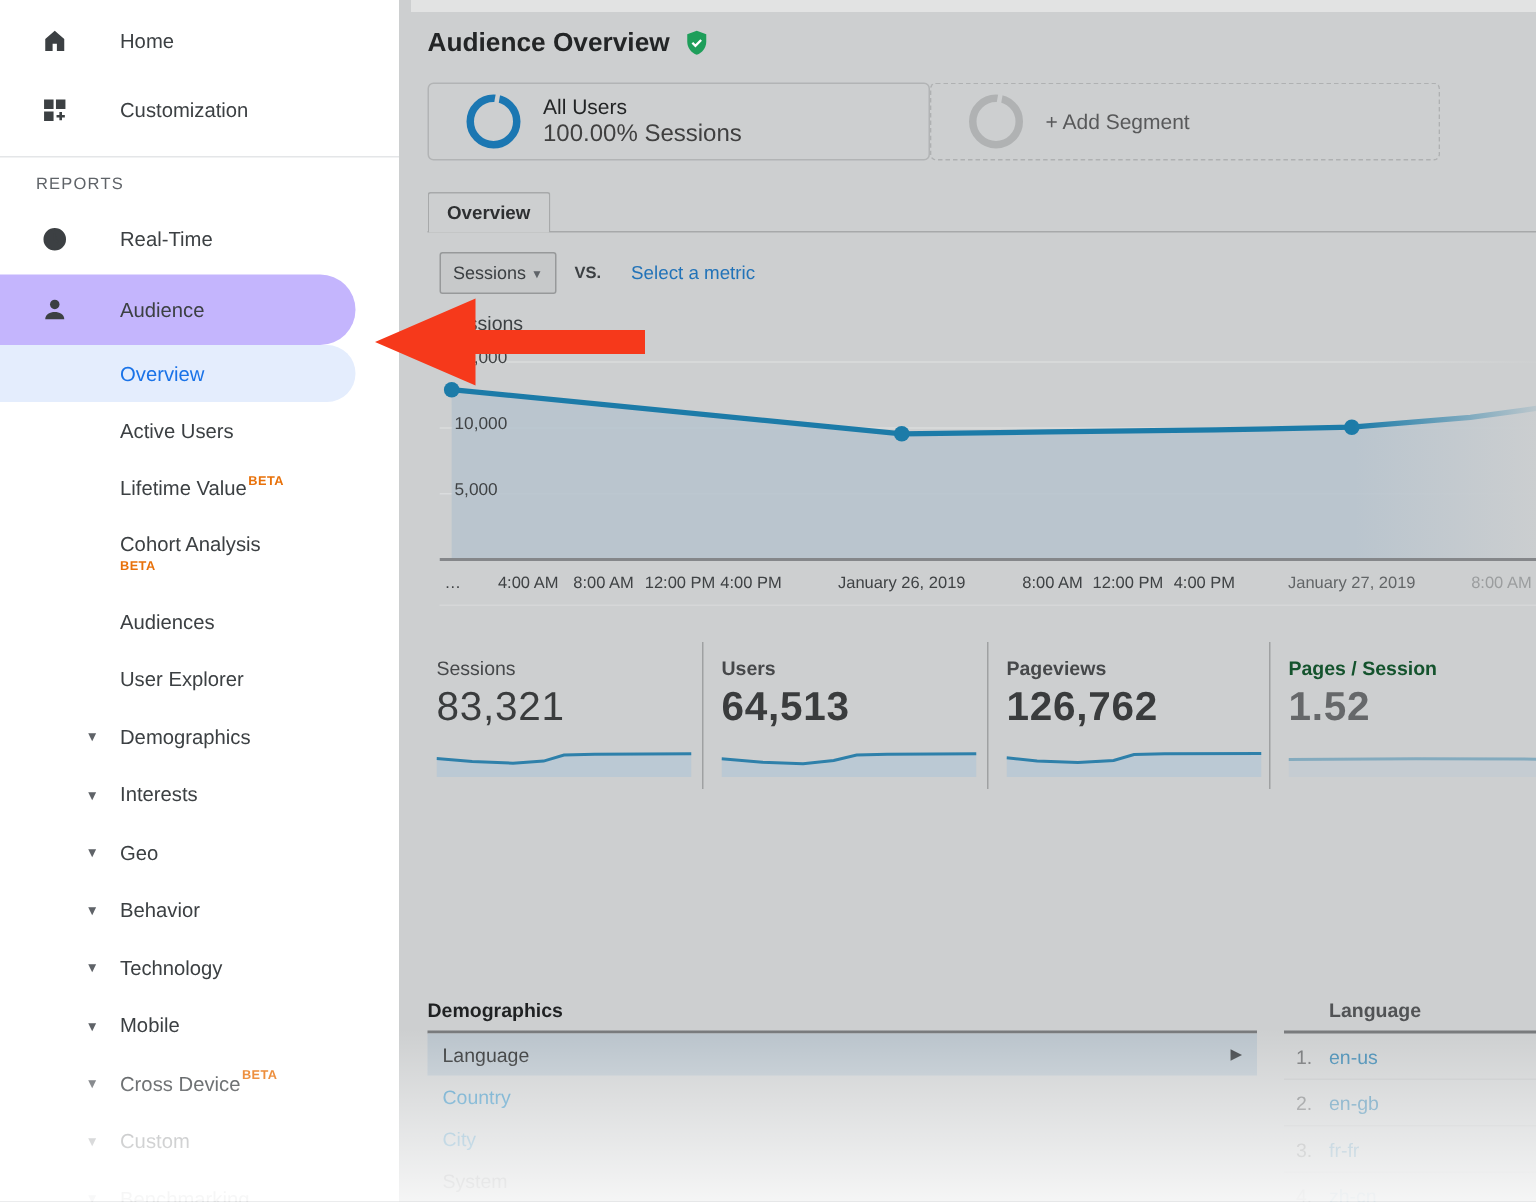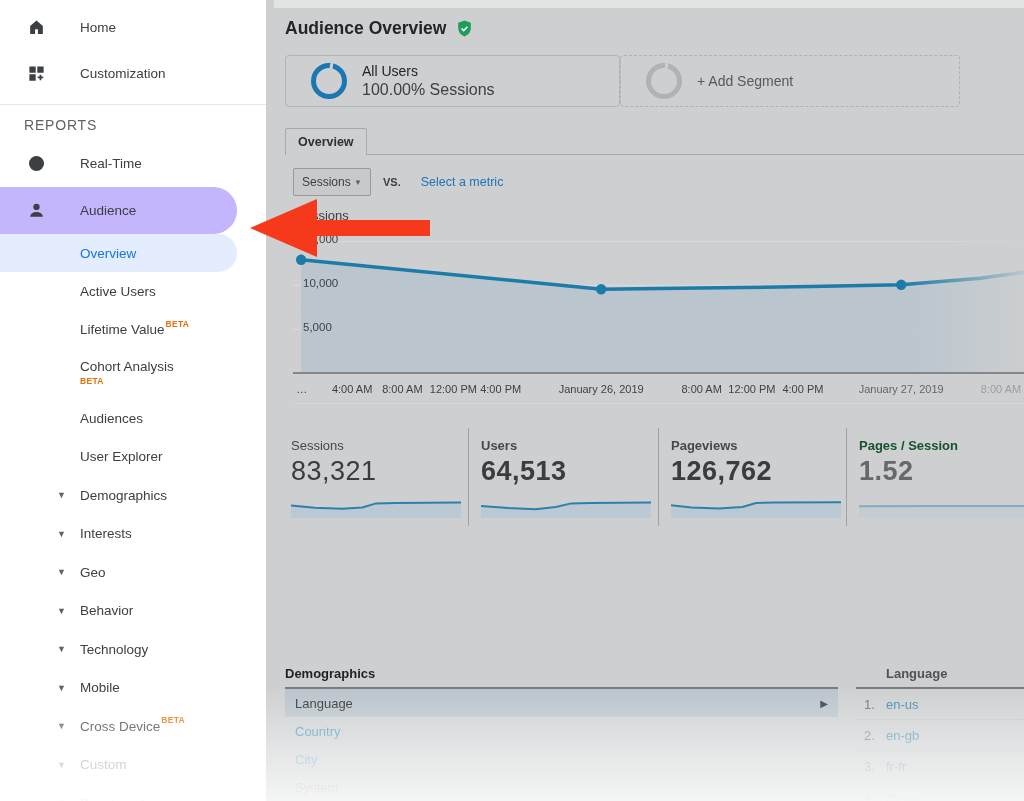--- a/index.html
+++ b/index.html
@@ -11,21 +11,21 @@
   .nav-item{display:flex;align-items:center;height:38.5px;color:#3c4043;font-size:13.5px;cursor:pointer;}
   .nav-top{height:46px;}
   .nav-icon{width:20px;height:20px;margin-left:27px;flex:0 0 20px;color:#3c4043;display:flex;align-items:center;}
   .nav-icon svg{width:19px;height:19px;fill:currentColor;}
   .nav-label{margin-left:33px;white-space:nowrap;}
   .nav-label-plain{margin-left:80px;white-space:nowrap;}
   .caret{margin-left:57px;width:11px;font-size:9px;color:#5f6368;flex:0 0 11px;}
   .caret + .nav-label-child{margin-left:12px;}
   .nav-label-child{white-space:nowrap;}
   .section-divider{height:1px;background:#e4e6e8;margin:8px 0 6px 0;}
-  .section-label{font-size:14px;color:#5f6368;letter-spacing:.8px;padding:6px 0 8px 24px;}
+  .section-label{font-size:11px;color:#5f6368;letter-spacing:.8px;padding:6px 0 8px 24px;}
   .pill-gray{background:#c4b5fd;border-radius:0 24px 24px 0;width:237px;height:47px;}
   .pill-blue{background:#e4edfd;border-radius:0 24px 24px 0;width:237px;height:38px;}
   .pill-blue .nav-label-plain{color:#1a73e8;}
   .beta-sup{color:#e8710a;font-size:8.5px;font-weight:bold;position:relative;top:-6px;margin-left:1px;letter-spacing:.3px;}
   .two-line{display:flex;flex-direction:column;margin-left:80px;line-height:14px;}
   .two-line .beta-under{color:#e8710a;font-size:8.5px;font-weight:bold;letter-spacing:.3px;}
   .item-cohort{height:50px;}
   .state-faded{opacity:.5;}
   .state-very-faded{opacity:.2;}
 

